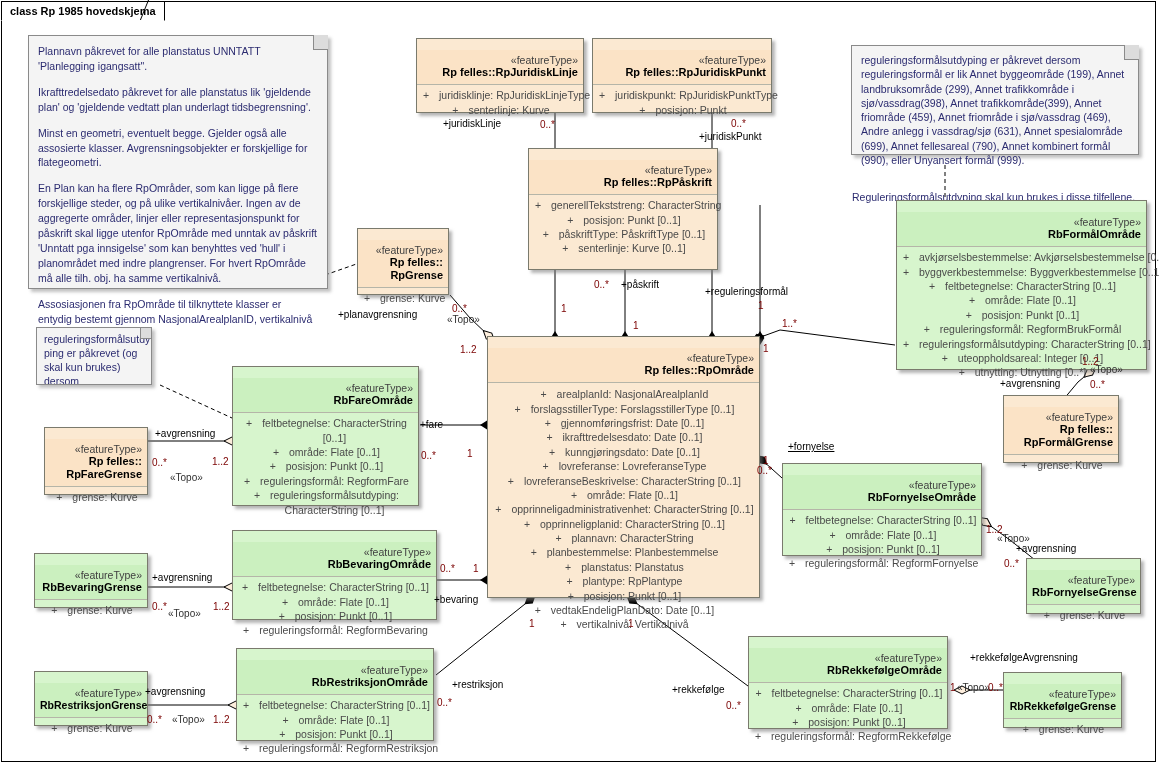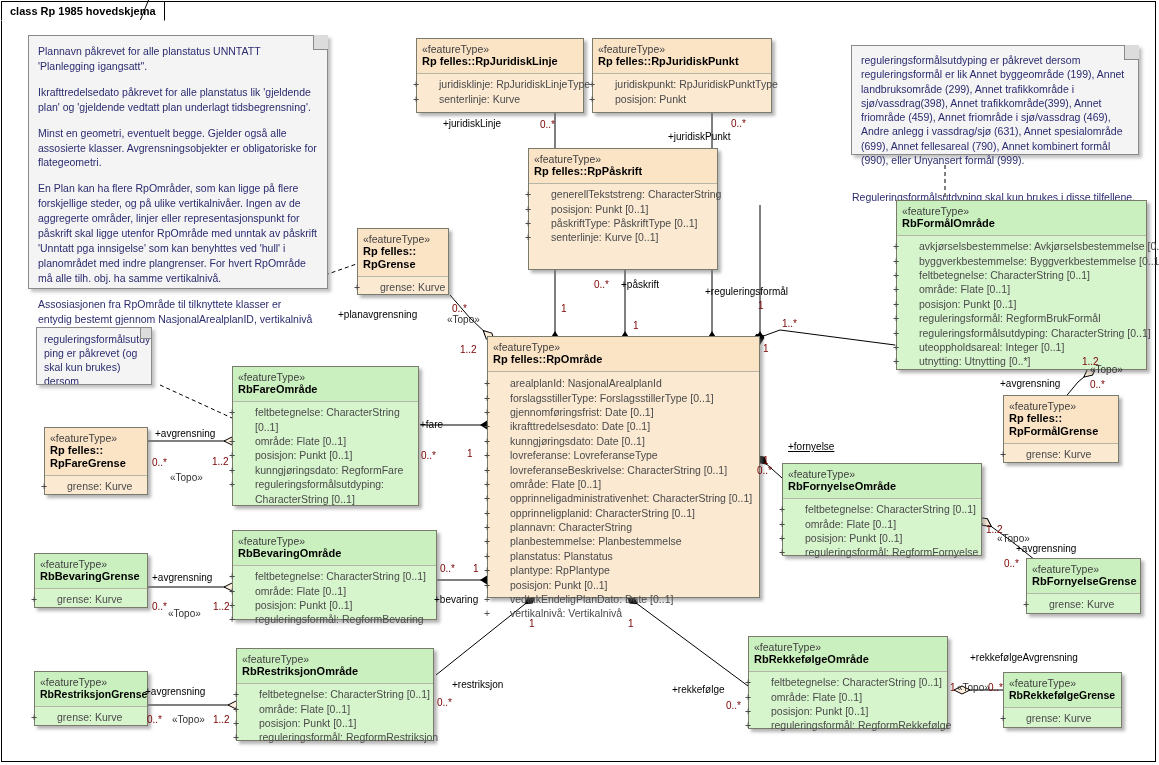--- a/index.html
+++ b/index.html
@@ -7,25 +7,25 @@
   #canvas{position:relative;width:1159px;height:765px;background:#fff;overflow:hidden;}
 
   
   .frame{position:absolute;left:1px;top:1px;width:1155px;height:761px;border:1px solid #000;box-sizing:border-box;}
   .tabname{position:absolute;left:1px;top:1px;height:20px;background:#fff;border:1px solid #000;border-bottom:1px solid #fff;
            box-sizing:border-box;font-size:11px;font-weight:bold;color:#000;padding:3px 8px 0 8px;white-space:nowrap;}
   .tabslant{position:absolute;background:#000;}
 
   
   .cls{position:absolute;box-sizing:border-box;border:1px solid #7a7a6d;box-shadow:3px 3px 3px rgba(120,120,120,.55);}
-  .cls .hdr{padding:4px 5px 5px 5px;text-align:left;line-height:1.18;}
+  .cls .hdr{padding:4px 5px 5px 5px;text-align:right;line-height:1.18;margin-top:11px;}
   .cls .st{font-size:10.5px;color:#404040;display:block;}
   .cls .nm{font-size:11px;font-weight:bold;color:#000;display:block;}
   .cls .sep{height:1px;background:#b5b5a8;}
-  .cls .attrs{padding:3px 4px 4px 4px;}
+  .cls .attrs{padding:3px 4px 4px 4px;text-align:center;}
   .cls .attr{font-size:10.5px;color:#4a4a4a;line-height:1.37;white-space:nowrap;padding-left:18px;text-indent:-13px;}
   .cls .attr .pl{display:inline-block;width:13px;color:#4a4a4a;}
   .cls .attr.wrap{white-space:normal;}
 
   .tan{background:#fbe9d2;}
   .tan .hdr{background:#fbe3c6;}
   .grn{background:#d7f5cd;}
   .grn .hdr{background:#cbf0bf;}
 
   
@@ -107,21 +107,21 @@
       <path d="M1035,560 L1010,540 L985,522" marker-end="url(#od)"></path>
 
       <path d="M1003,690 L962,690" marker-end="url(#od)"></path>
     </g>
   </svg>
 
   <div class="note" style="left:28px;top:35px;width:300px;height:254px;">
     <div class="fold"></div>
     <p>Plannavn  påkrevet for alle planstatus UNNTATT  'Planlegging igangsatt".</p>
     <p>Ikrafttredelsedato påkrevet for alle planstatus lik 'gjeldende plan' og 'gjeldende vedtatt plan underlagt tidsbegrensning'.</p>
-    <p>Minst en geometri, eventuelt begge. Gjelder også alle assosierte klasser. Avgrensningsobjekter er obligatoriske for flategeometri.</p>
+    <p>Minst en geometri, eventuelt begge. Gjelder også alle assosierte klasser. Avgrensningsobjekter er forskjellige for flategeometri.</p>
     <p>En Plan kan ha flere RpOmråder, som kan ligge på flere forskjellige steder, og på ulike vertikalnivåer. Ingen av de aggregerte områder,  linjer eller representasjonspunkt for påskrift skal ligge utenfor RpOmråde med unntak av påskrift 'Unntatt pga innsigelse' som kan benyhttes ved 'hull' i planområdet med indre plangrenser. For hvert RpOmråde må alle tilh. obj. ha samme vertikalnivå.</p>
     <p>Assosiasjonen fra RpOmråde til tilknyttete klasser er entydig bestemt gjennom NasjonalArealplanID, vertikalnivå og geometri.</p>
   </div>
 
   <div class="note" style="left:36px;top:327px;width:116px;height:58px;padding:5px 7px;line-height:1.32;overflow:hidden;">
     <div class="fold" style="width:11px;height:11px;"></div>
     <span>reguleringsformålsutdy ping er påkrevet (og skal kun brukes) dersom reguleringsformål er lik Særskilt angitt fare (590)</span>
   </div>
 
   <div class="note" style="left:851px;top:45px;width:288px;height:110px;padding:7px 9px;line-height:1.36;">
@@ -241,21 +241,21 @@
   <div class="cls grn" style="left:232px;top:366px;width:187px;height:140px;">
     <div class="hdr">
       <span class="st">«featureType»</span>
       <span class="nm">RbFareOmråde</span>
     </div>
     <div class="sep"></div>
     <div class="attrs">
       <div class="attr wrap"><span class="pl">+</span><span>feltbetegnelse: CharacterString [0..1]</span></div>
       <div class="attr"><span class="pl">+</span><span>område: Flate [0..1]</span></div>
       <div class="attr"><span class="pl">+</span><span>posisjon: Punkt [0..1]</span></div>
-      <div class="attr"><span class="pl">+</span><span>kunngjøringsdato: RegformFare</span></div>
+      <div class="attr"><span class="pl">+</span><span>reguleringsformål: RegformFare</span></div>
       <div class="attr wrap"><span class="pl">+</span><span>reguleringsformålsutdyping: CharacterString [0..1]</span></div>
     </div>
   </div>
 
   <div class="cls tan" style="left:44px;top:427px;width:104px;height:68px;">
     <div class="hdr">
       <span class="st">«featureType»</span>
       <span class="nm">Rp felles::</span>
       <span class="nm">RpFareGrense</span>
     </div>
@@ -362,21 +362,21 @@
     <div class="sep"></div>
     <div class="attrs">
       <div class="attr"><span class="pl">+</span><span>grense: Kurve</span></div>
     </div>
   </div>
 
   <div class="lbl" style="left:443px;top:118px;">+juridiskLinje</div>
   <div class="lbl mult" style="left:540px;top:119px;">0..*</div>
 
   <div class="lbl mult" style="left:731px;top:118px;">0..*</div>
-  <div class="lbl" style="left:668px;top:131px;">+juridiskPunkt</div>
+  <div class="lbl" style="left:699px;top:131px;">+juridiskPunkt</div>
 
   <div class="lbl mult" style="left:594px;top:279px;">0..*</div>
   <div class="lbl" style="left:621px;top:279px;">+påskrift</div>
 
   <div class="lbl" style="left:338px;top:309px;">+planavgrensning</div>
   <div class="lbl mult" style="left:452px;top:303px;">0..*</div>
   <div class="lbl topo" style="left:447px;top:314px;">«Topo»</div>
   <div class="lbl mult" style="left:460px;top:344px;">1..2</div>
 
   <div class="lbl mult" style="left:561px;top:303px;">1</div>

